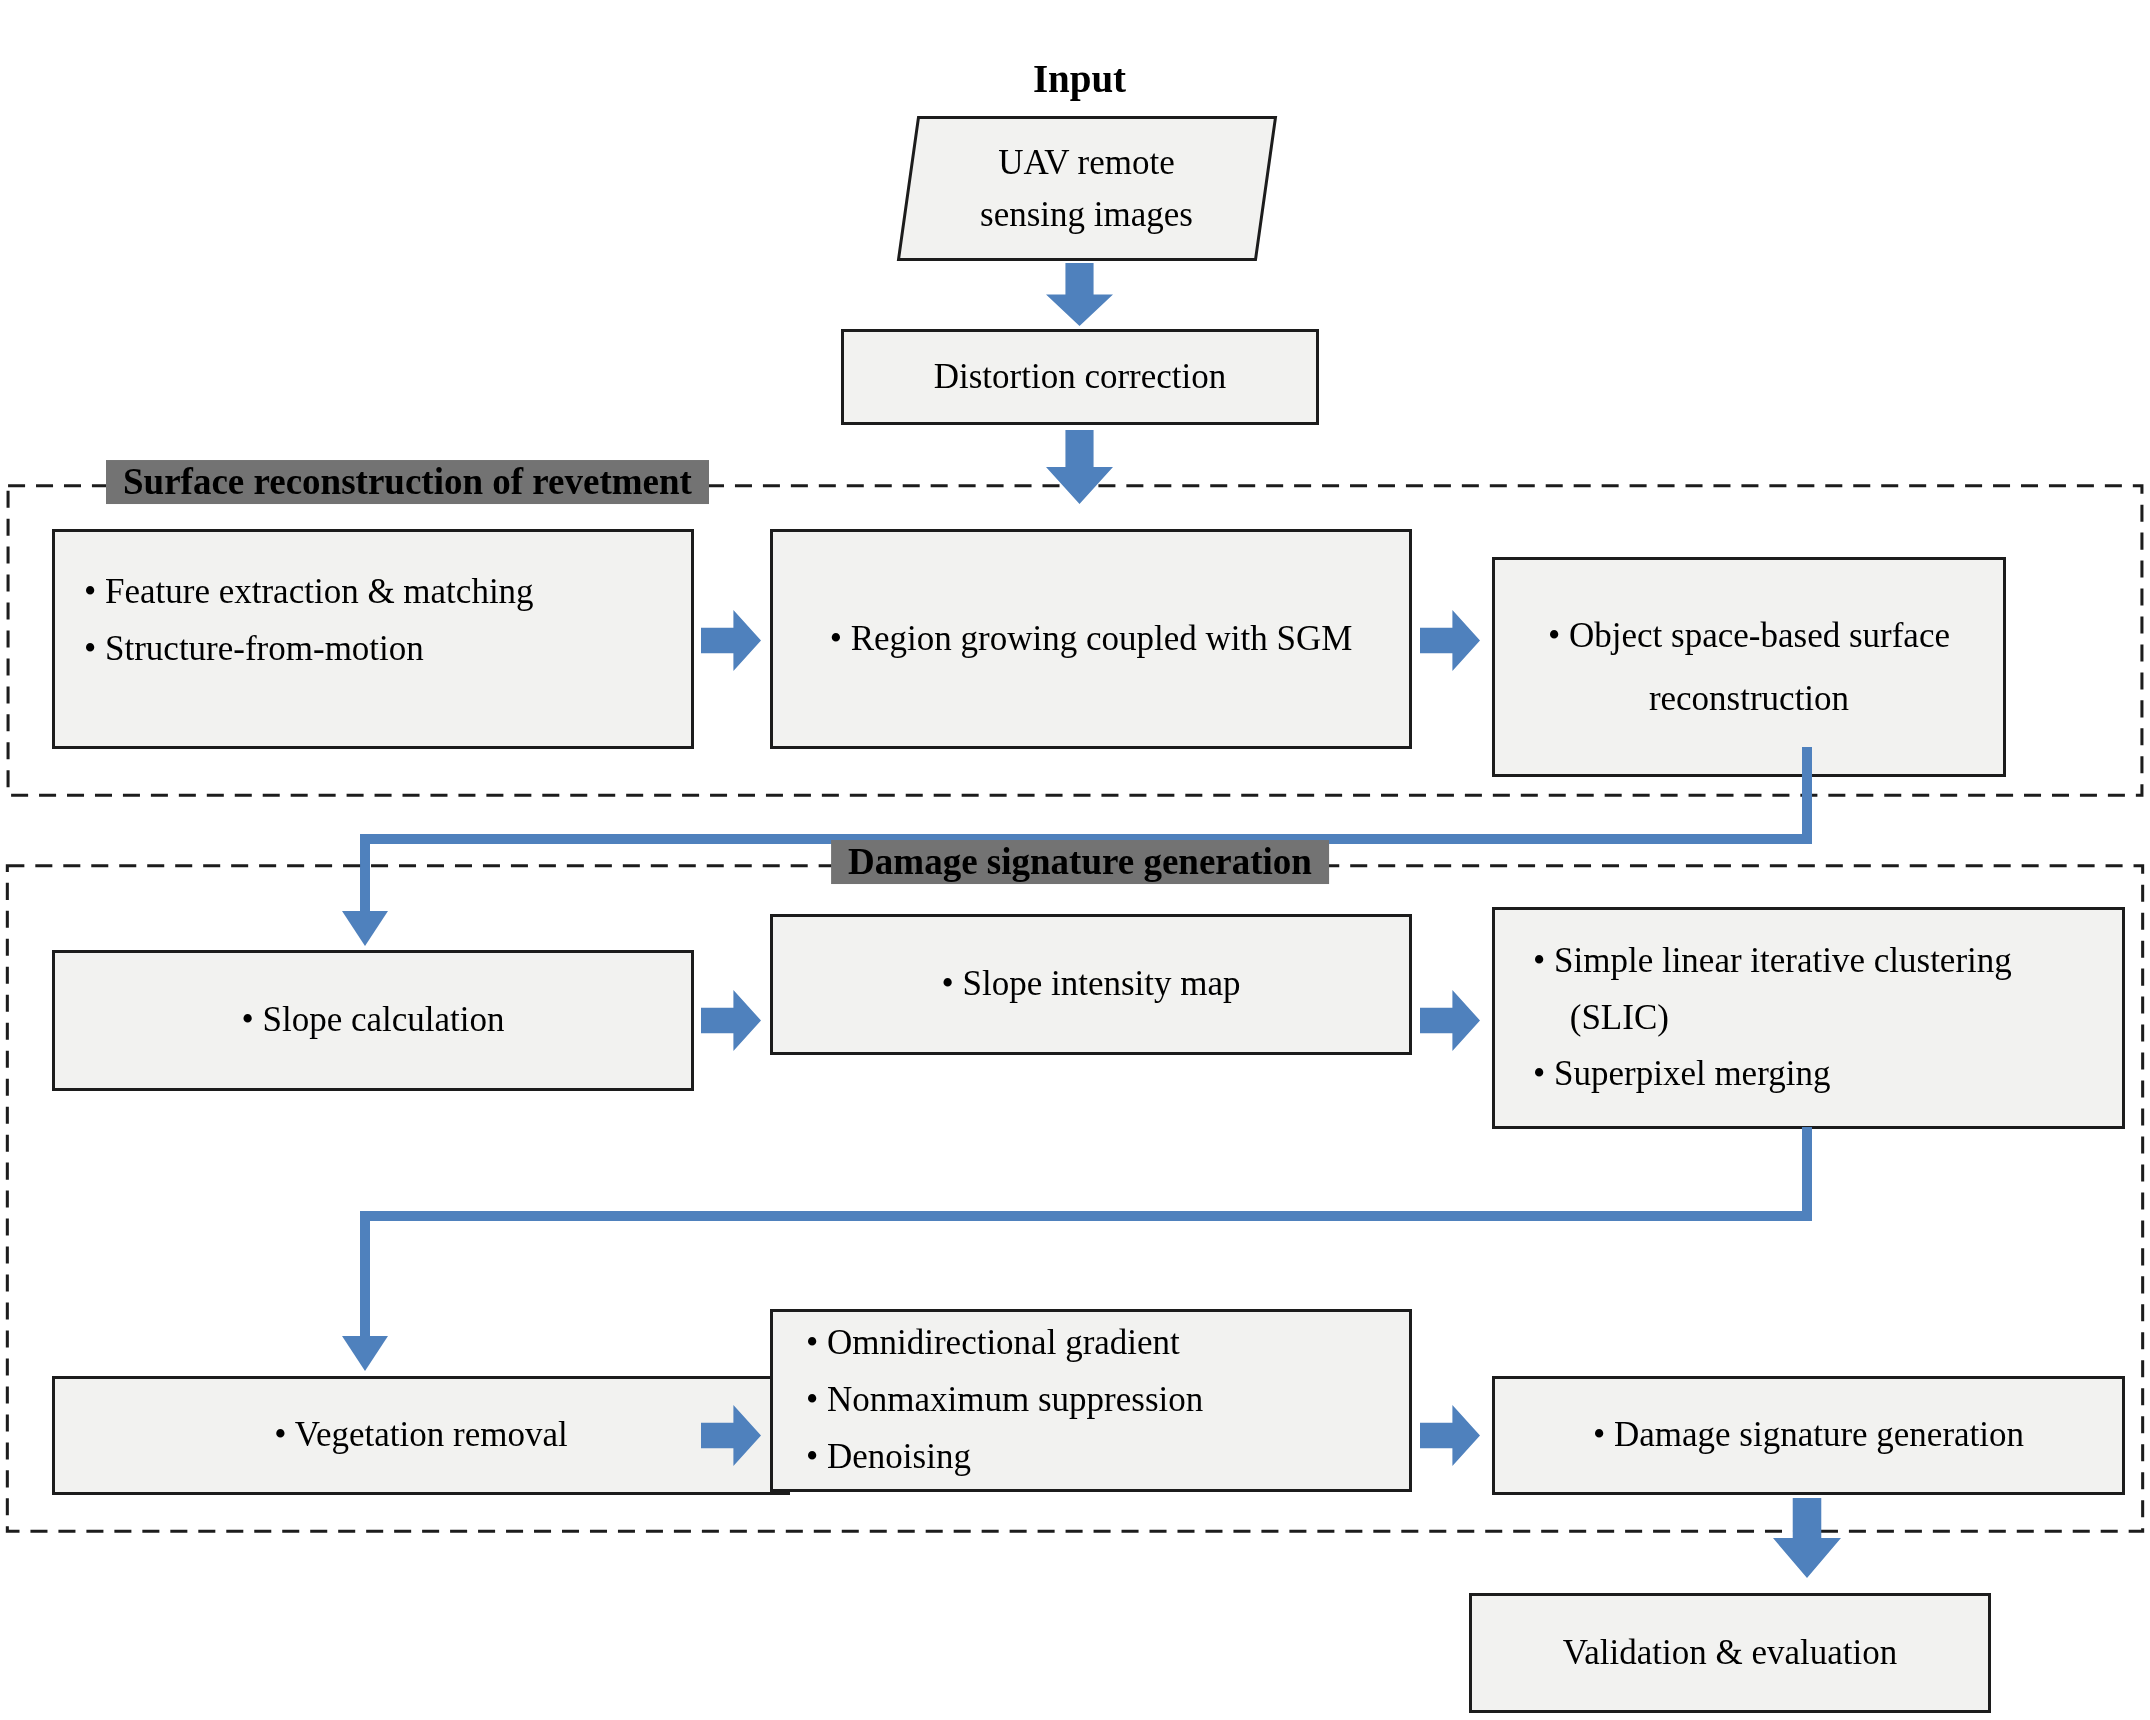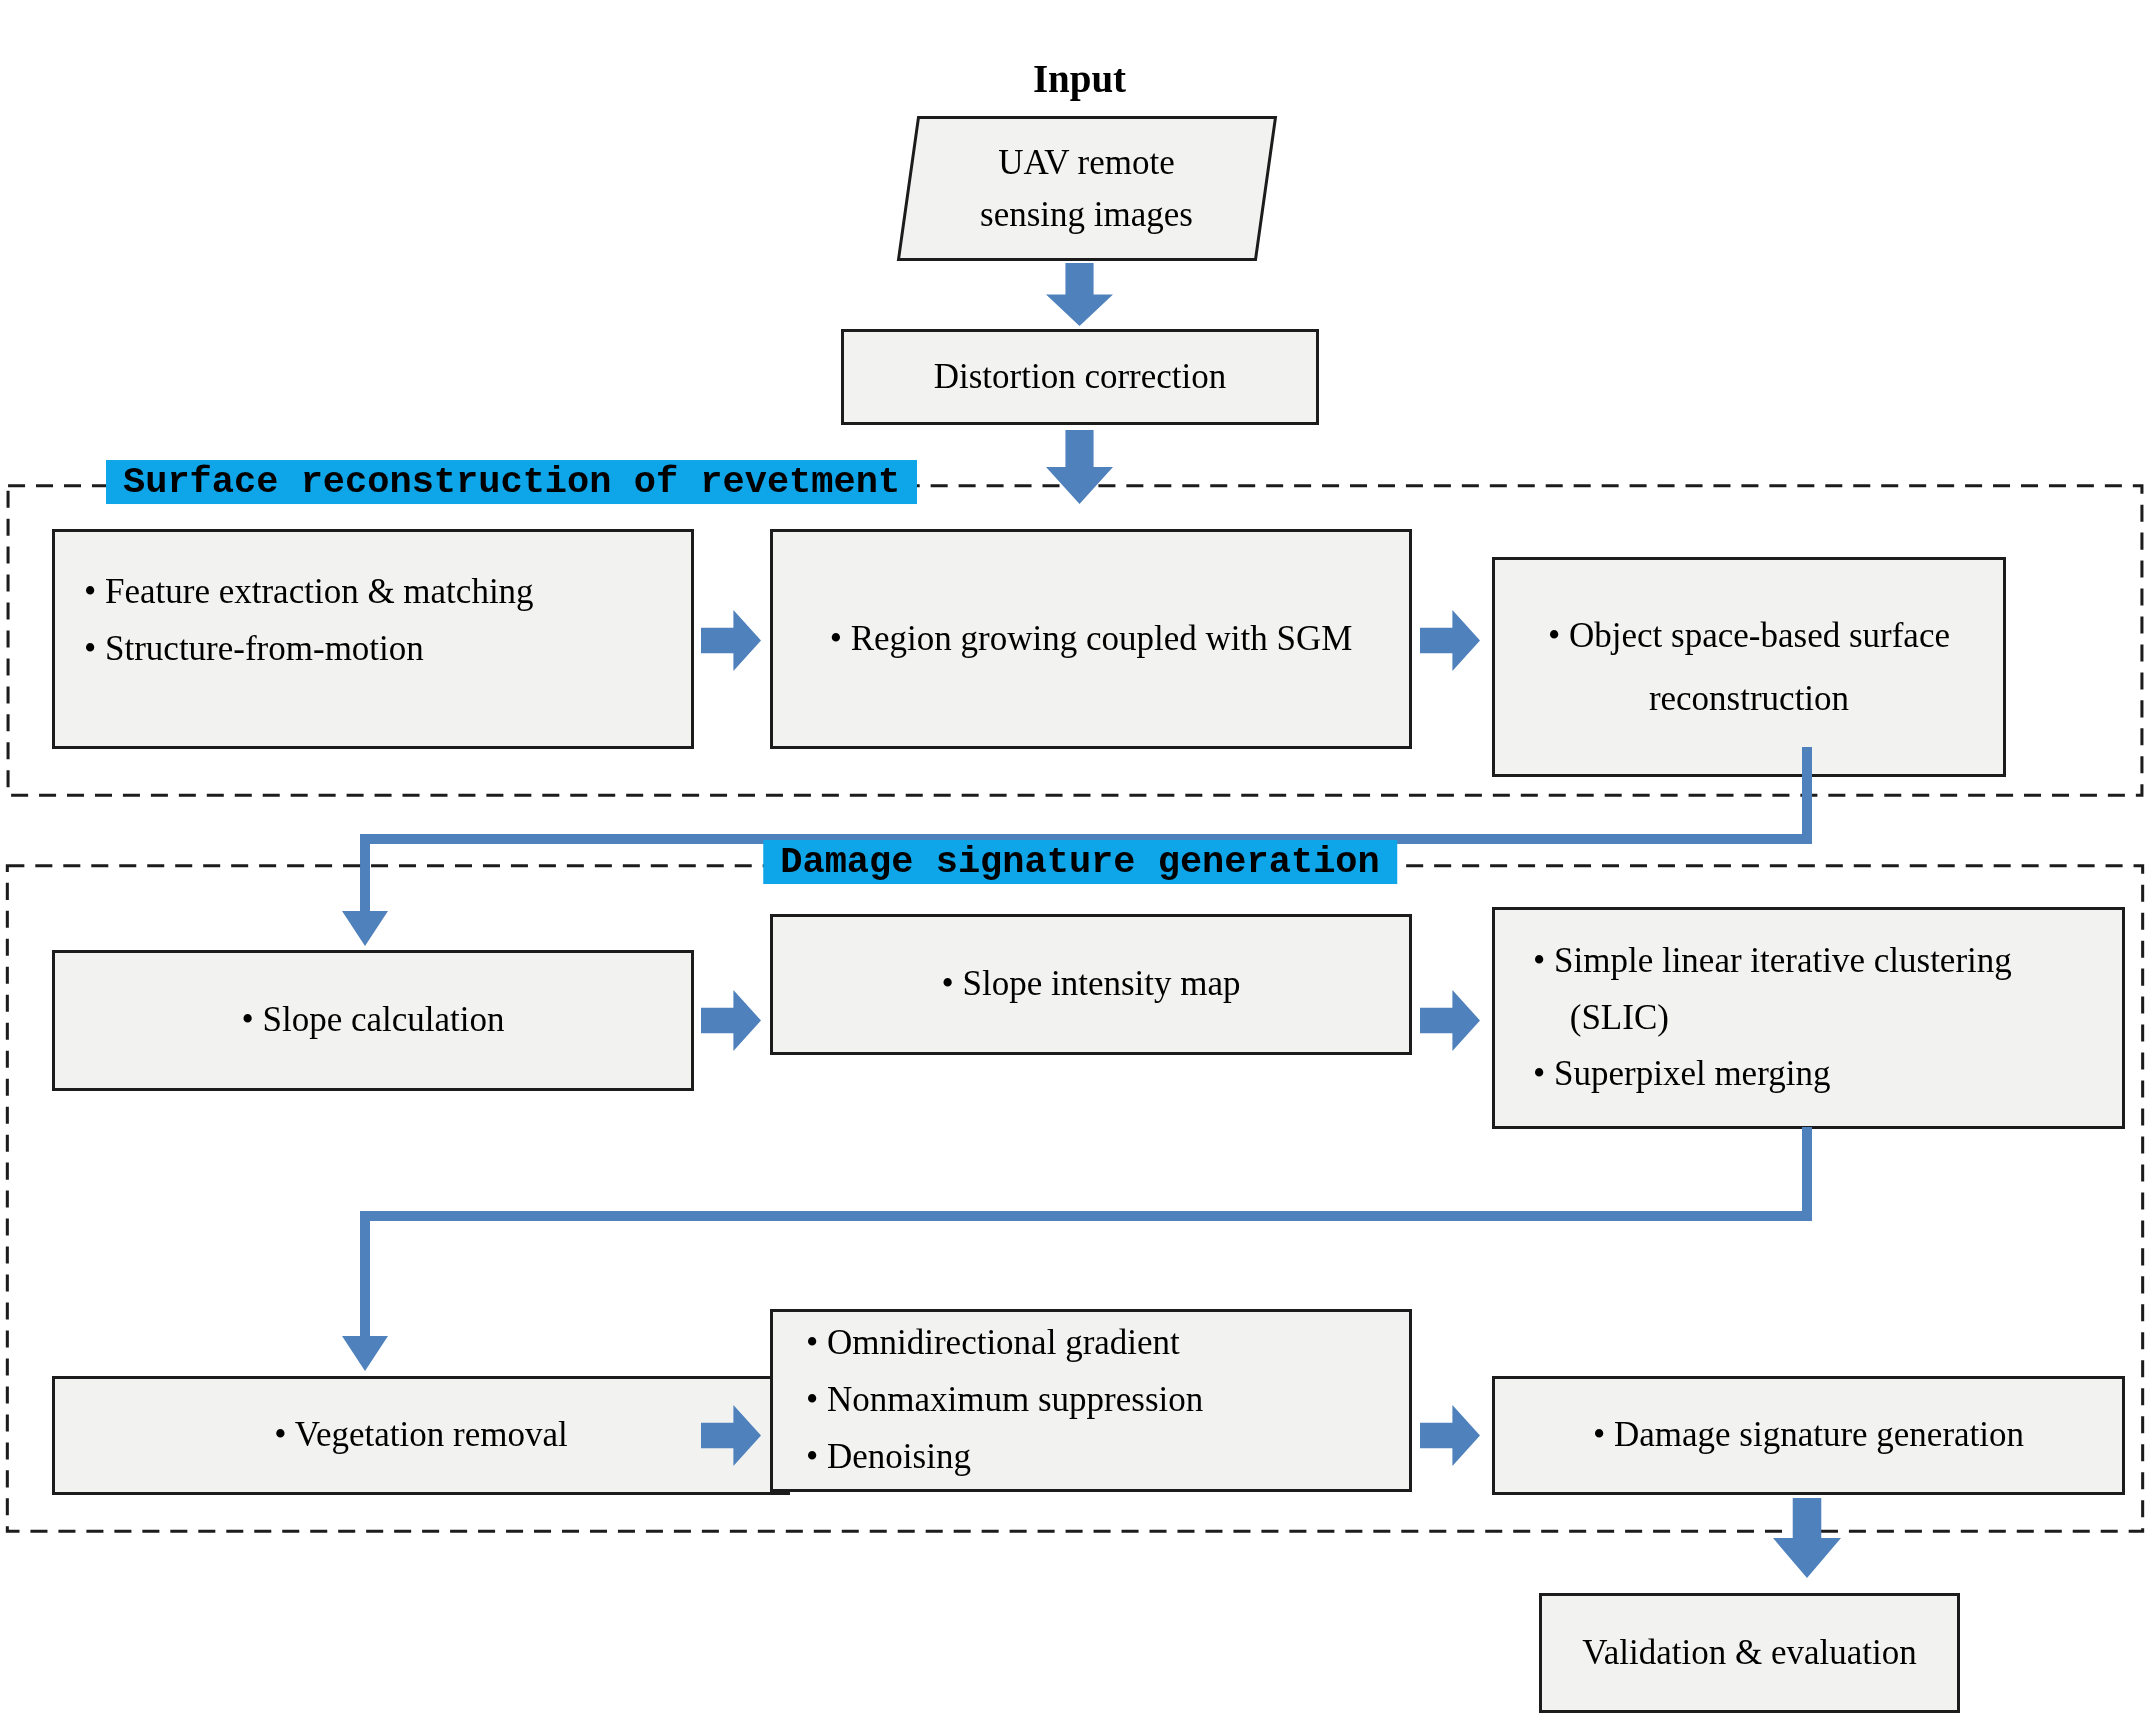--- a/index.html
+++ b/index.html
@@ -21,22 +21,22 @@
   .txt-center{text-align:center;}
   .txt-left{text-align:left;}
   .li{line-height:1.62;}
   .hang .li{padding-left:1.05em;text-indent:-1.05em;}
   .wide-gap .li{line-height:2.15;}
   .mid-gap .li{line-height:1.8;}
   .box-content{width:100%;}
   
   .dashed-svg{position:absolute;overflow:visible;}
   .sec-title{
-    position:absolute;transform:translateY(-54%);background:#0ea5e9;
-    font-weight:700;font-size:37px;padding:0 17px;white-space:nowrap;line-height:1.2;font-family:Liberation Mono, monospace;
+    position:absolute;transform:translateY(-54%);background:#737373;
+    font-weight:700;font-size:37px;padding:0 17px;white-space:nowrap;line-height:1.2;
   }
   .sec-title-center{transform:translate(-50%,-54%);}
   
   .top-label{
     position:absolute;font-weight:700;font-size:39px;text-align:center;line-height:1.2;
   }
   
   .pgram{position:absolute;}
   .pgram-shape{
     position:absolute;left:18px;top:0;width:360px;height:145px;
@@ -169,18 +169,18 @@
   <div class="blk arrow-right" style="left:1420px;top:1405px;width:60px;height:61px;"></div>
 
   <div class="node flexc txt-center" style="left:1492px;top:1376px;width:633px;height:119px;">
     <div class="box-content">
         <div class="li">• Damage signature generation</div>
       </div>
   </div>
 
   <div class="blk arrow-down" style="left:1773px;top:1498px;width:68px;height:80px;z-index:3;"></div>
 
-  <div class="node flexc txt-center" style="left:1539px;top:1593px;width:421px;height:120px;">
+  <div class="node flexc txt-center" style="left:1469px;top:1593px;width:522px;height:120px;">
     <div class="box-content">Validation &amp; evaluation</div>
   </div>
 
 </div>
 
 
 </body></html>

